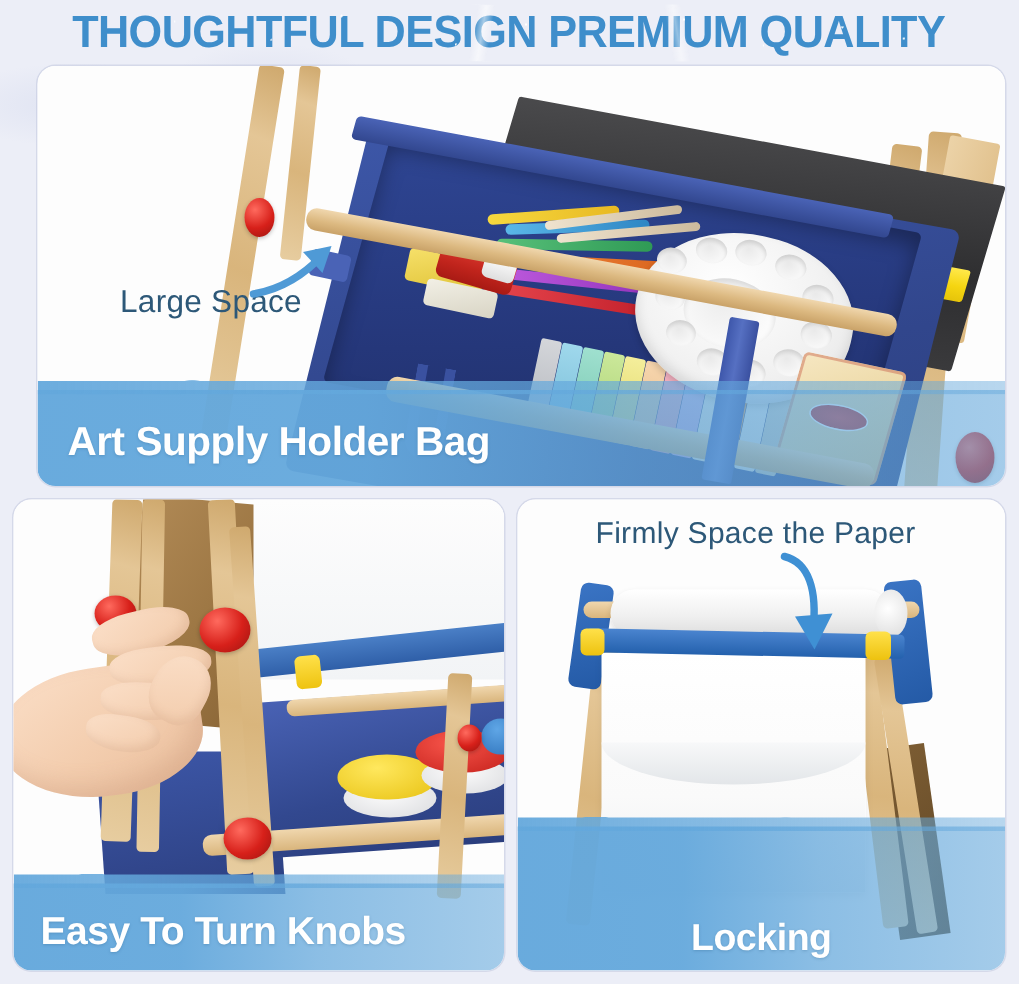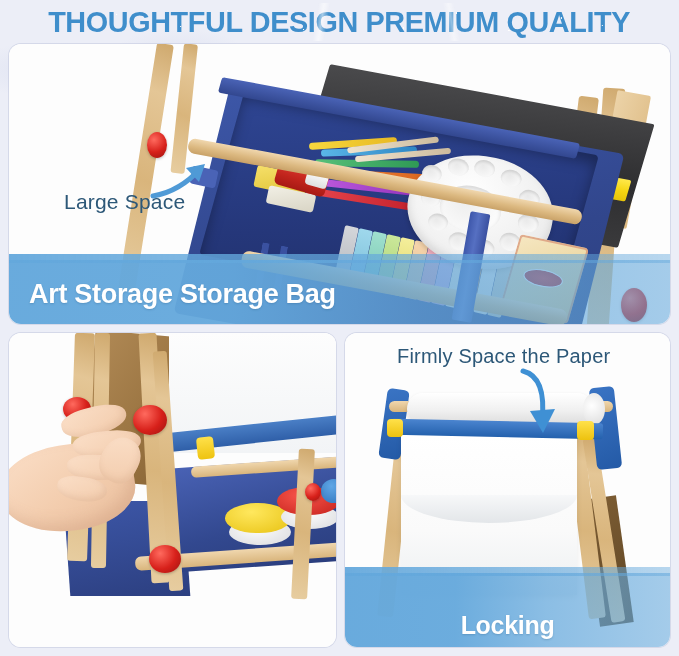--- a/index.html
+++ b/index.html
@@ -63,42 +63,42 @@
   .panels { position:relative; padding:0 9px; }
 
   .panel {
     position:relative;
     background:#fff;
     border-radius:12px;
     overflow:hidden;
     box-shadow:0 0 0 1px rgba(190,196,220,.5);
   }
 
-  .panel-main { height:280px; margin-bottom:9px; }
+  .panel-main { height:280px; margin-bottom:9px;margin-left:16px; }
 
   .row-bottom { display:flex; gap:9px; }
   .panel-bl { width:327px; height:314px; }
   .panel-br { width:325px; height:314px; }
 
   
   .photo { position:absolute; inset:0; overflow:hidden; }
 
   
   .caption {
     position:absolute; left:0; right:0; bottom:0;
     background:linear-gradient(90deg,
         rgba(100,168,220,.97) 0%,
         rgba(100,168,220,.95) 34%,
         rgba(100,168,220,.74) 62%,
         rgba(100,168,220,.58) 100%);
     z-index:5;
   }
   .caption-main { height:64px; }
   .caption-bl   { height:58px; }
-  .caption-br   { height:74px; }
+  .caption-br   { height:96px; }
 
   
   .caption::before {
     content:"";
     position:absolute; left:0; right:0; top:-17px; height:20px;
     background:
       linear-gradient(92deg, rgba(100,168,220,.95) 0%, rgba(100,168,220,.75) 45%, rgba(100,168,220,.45) 100%);
     -webkit-mask-image:
       radial-gradient(ellipse 26px 7px at 6% 88%, #000 55%, transparent 58%),
       radial-gradient(ellipse 30px 6px at 16% 70%, #000 55%, transparent 58%),
@@ -525,21 +525,21 @@
       <div class="m-fabric-tab"></div>
     </div>
 
     <div class="callout callout-large-space">Large Space</div>
     <svg class="arrow-svg" style="left:140px;top:110px;" width="70" height="46" viewBox="0 0 70 46">
       <path d="M4 42 C 16 40, 34 34, 52 14" stroke="#4f9ad6" stroke-width="5" fill="none" stroke-linecap="round"></path>
       <path d="M37 14 L56 10 L50 28 Z" fill="#4f9ad6"></path>
     </svg>
 
     <div class="caption caption-main">
-      <div class="caption-text cap-main-txt">Art Storage Storage Bag</div>
+      <div class="caption-text cap-main-txt">Art Supply Holder Bag</div>
     </div>
   </div>
 
   <div class="row-bottom">
 
     <div class="panel panel-bl">
       <div class="photo">
         <div class="bg-white"></div>
 
         <div class="bl-backboard"></div>
@@ -571,20 +571,23 @@
         <div class="knob-red" style="left:296px;top:150px;width:16px;height:18px;"></div>
 
         <div class="hand-palm"></div>
         <div class="finger" style="left:52px;top:74px;width:66px;height:28px;transform:rotate(-14deg);"></div>
         <div class="finger" style="left:64px;top:98px;width:68px;height:26px;transform:rotate(-6deg);"></div>
         <div class="finger" style="left:58px;top:122px;width:60px;height:25px;transform:rotate(2deg);"></div>
         <div class="finger" style="left:48px;top:144px;width:50px;height:24px;transform:rotate(8deg);"></div>
         <div class="finger" style="left:92px;top:104px;width:38px;height:46px;border-radius:48% 46% 40% 44%;transform:rotate(28deg);"></div>
       </div>
 
+      <div class="caption caption-bl">
+        <div class="caption-text cap-bl-txt">Easy To Turn Knobs</div>
+      </div>
     </div>
 
     <div class="panel panel-br">
       <div class="photo">
         <div class="bg-white"></div>
 
         <div style="position:absolute;left:0;top:46px;width:100%;height:268px;">
           <div class="br-backpanel"></div>
           <div class="br-leg-l wood-v"></div>
           <div class="br-leg-r wood-v"></div>

